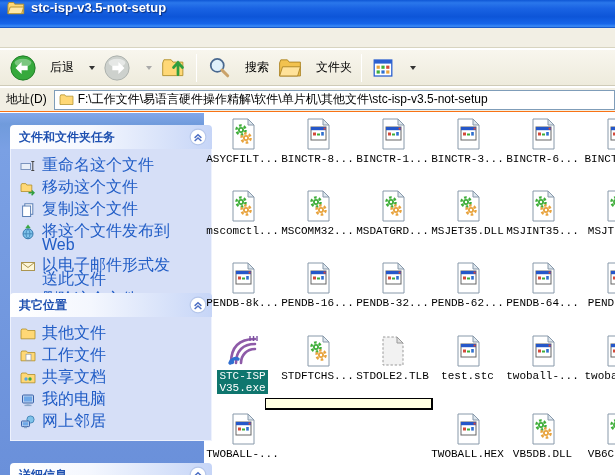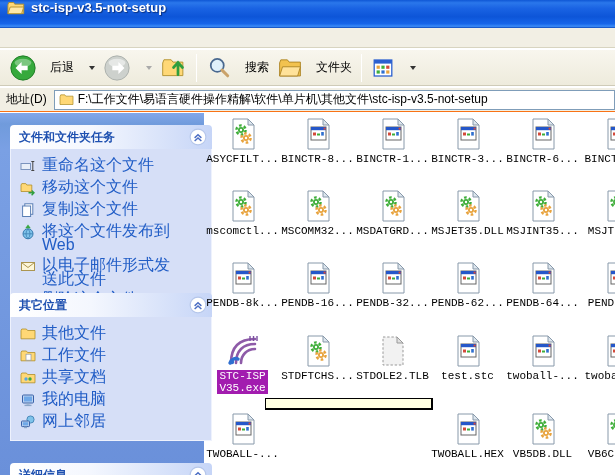--- a/index.html
+++ b/index.html
@@ -55,21 +55,21 @@
   .sicon, .sicon svg { width:16px; height:16px; flex:0 0 16px; display:block; }
 
   
   .file-row { position:absolute; left:205px; display:flex; }
   .row-0{top:1px;} .row-1{top:73px;} .row-2{top:145px;} .row-3{top:218px;} .row-4{top:296px;}
   .file-cell { width:75px; display:flex; flex-direction:column; align-items:center; cursor:default; }
   .ficon, .ficon svg { width:34px; height:34px; display:block; }
   .ficon { margin-top:3px; }
   .flabel { margin-top:2px; font-family:"Liberation Mono","DejaVu Sans Mono",monospace; font-size:11px;
     line-height:12px; color:#000; white-space:pre-line; max-width:75px; overflow:hidden; }
-  .file-cell.selected .flabel { background:#a21caf; color:#fff; padding:0 2px; }
+  .file-cell.selected .flabel { background:#0f766e; color:#fff; padding:0 2px; }
 
   
   .tooltip { position:absolute; left:265px; top:285px; width:168px; z-index:10; background:#ffffe1;
     border:1px solid #000; border-right-width:2px; border-bottom-width:2px; padding:4px 7px 5px 7px; }
   .tooltip .tline { font-family:"Liberation Mono","DejaVu Sans Mono",monospace; font-size:12px; line-height:15px; white-space:nowrap; }
 </style>
 </head>
 <body>
 
 <div class="window">

